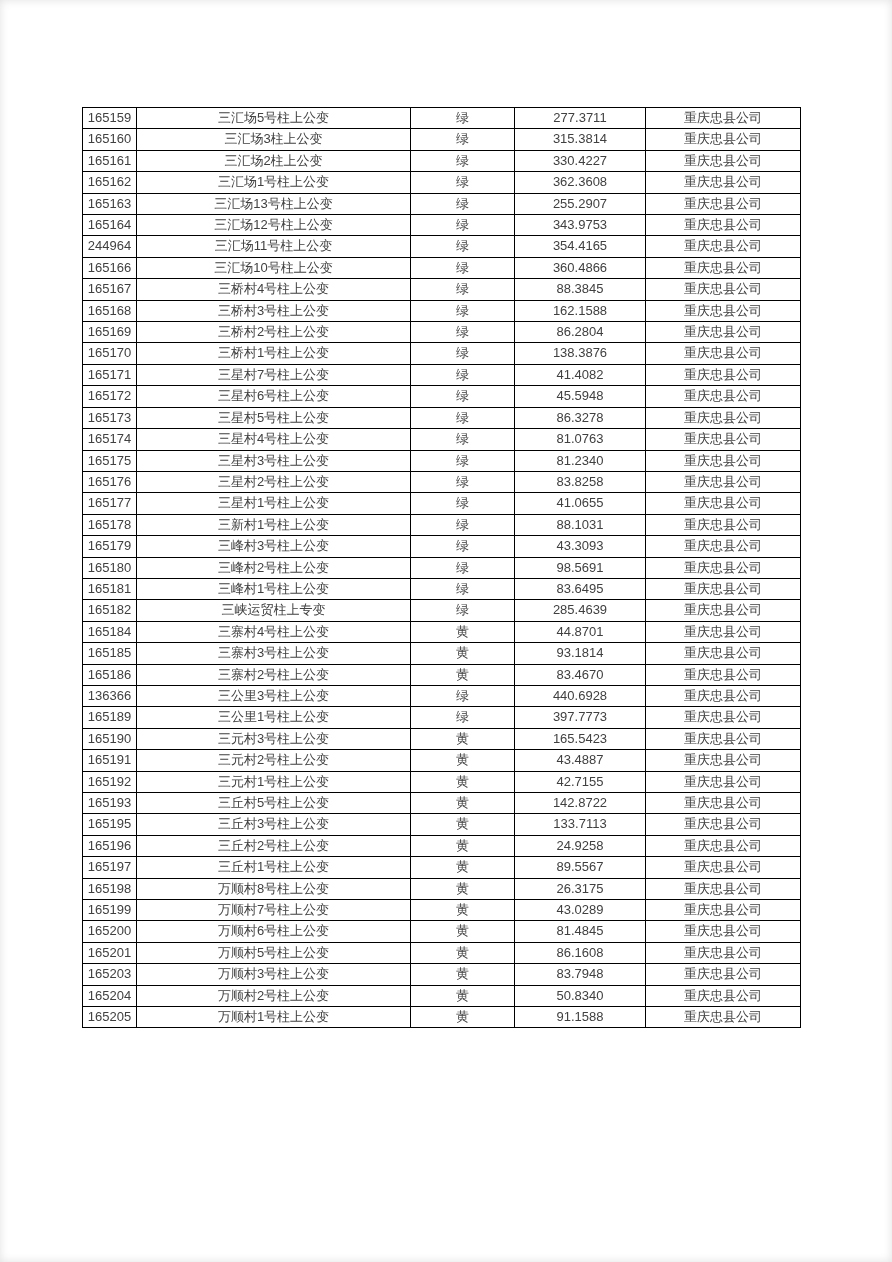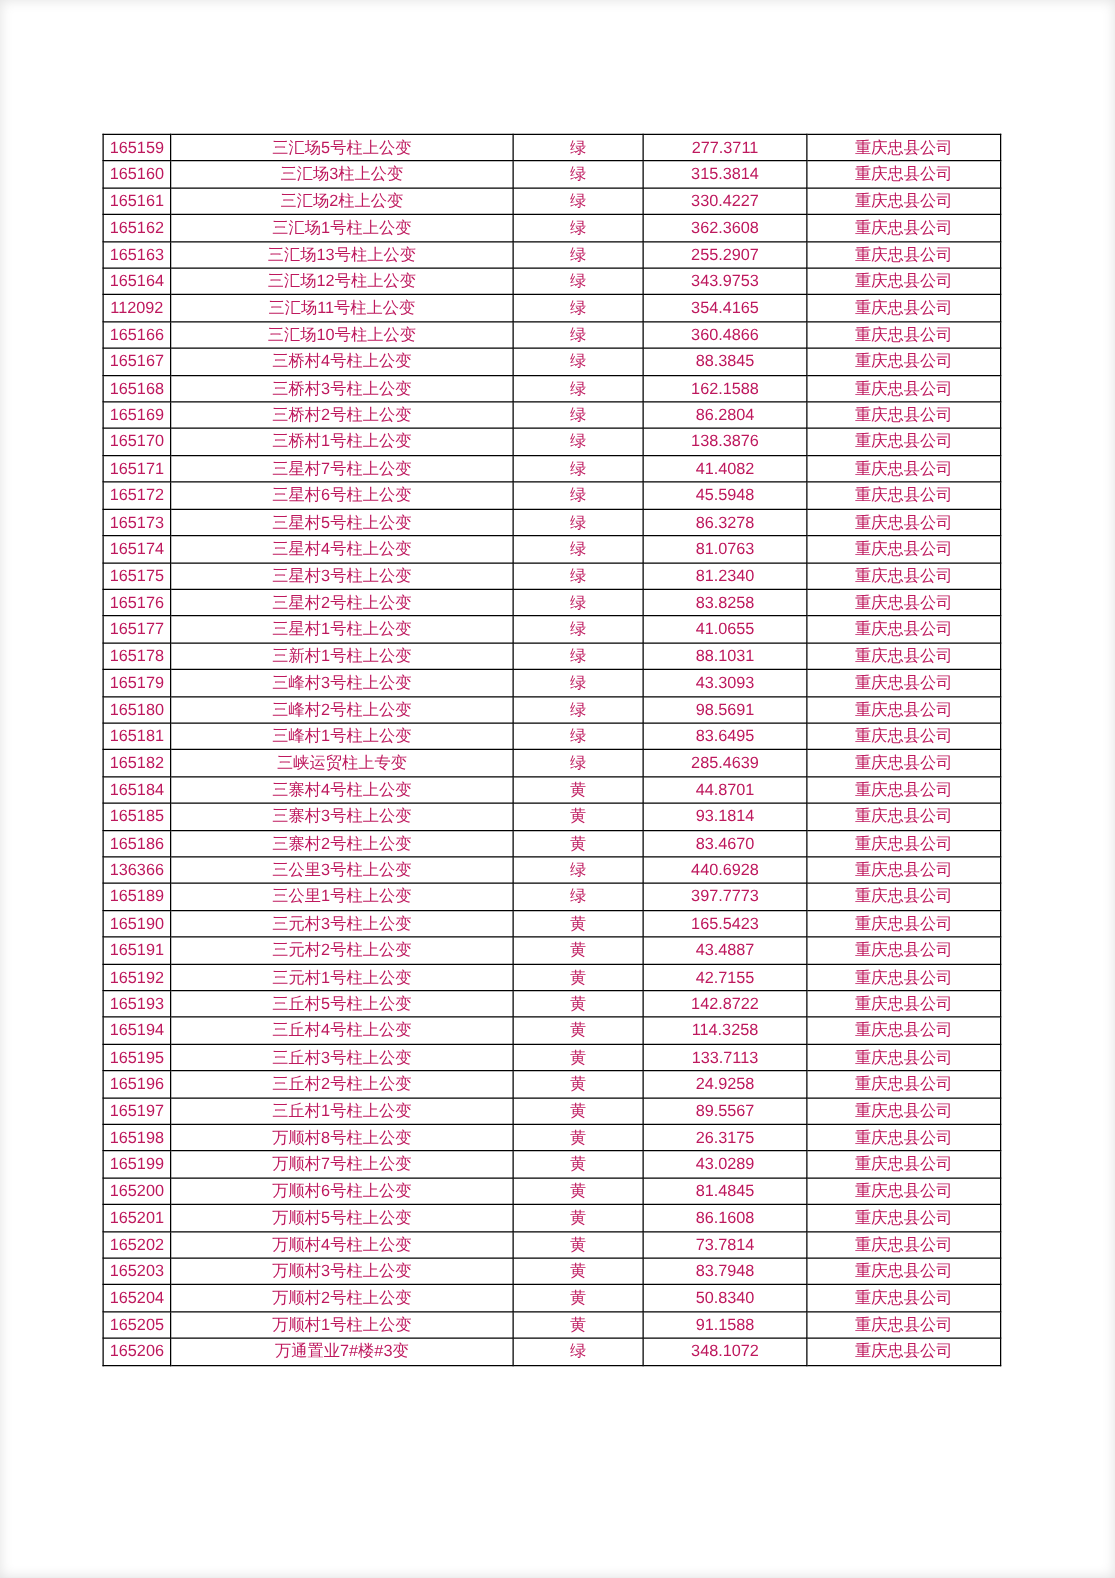--- a/index.html
+++ b/index.html
@@ -23,21 +23,21 @@
     box-shadow: inset 0 0 10px rgba(0,0,0,0.12);
   }
   table.data {
     position: absolute;
     left: 82px;
     top: 107px;
     width: 718px;
     border-collapse: collapse;
     table-layout: fixed;
     font-size: 13px;
-    color: #be185d;
+    color: #404040;
   }
   table.data td {
     border: 1px solid #000000;
     height: 20.4px;
     line-height: 20.4px;
     text-align: center;
     vertical-align: middle;
     padding: 0 2px;
     overflow: hidden;
     white-space: nowrap;
@@ -103,21 +103,21 @@
 
   <tr>
     <td>165164</td>
     <td>三汇场12号柱上公变</td>
     <td>绿</td>
     <td>343.9753</td>
     <td>重庆忠县公司</td>
   </tr>
 
   <tr>
-    <td>112092</td>
+    <td>244964</td>
     <td>三汇场11号柱上公变</td>
     <td>绿</td>
     <td>354.4165</td>
     <td>重庆忠县公司</td>
   </tr>
 
   <tr>
     <td>165166</td>
     <td>三汇场10号柱上公变</td>
     <td>绿</td>
@@ -320,27 +320,20 @@
   </tr>
 
   <tr>
     <td>165193</td>
     <td>三丘村5号柱上公变</td>
     <td>黄</td>
     <td>142.8722</td>
     <td>重庆忠县公司</td>
   </tr>
 
-  <tr>
-    <td>165194</td>
-    <td>三丘村4号柱上公变</td>
-    <td>黄</td>
-    <td>114.3258</td>
-    <td>重庆忠县公司</td>
-  </tr>
 
   <tr>
     <td>165195</td>
     <td>三丘村3号柱上公变</td>
     <td>黄</td>
     <td>133.7113</td>
     <td>重庆忠县公司</td>
   </tr>
 
   <tr>
@@ -384,27 +377,20 @@
   </tr>
 
   <tr>
     <td>165201</td>
     <td>万顺村5号柱上公变</td>
     <td>黄</td>
     <td>86.1608</td>
     <td>重庆忠县公司</td>
   </tr>
 
-  <tr>
-    <td>165202</td>
-    <td>万顺村4号柱上公变</td>
-    <td>黄</td>
-    <td>73.7814</td>
-    <td>重庆忠县公司</td>
-  </tr>
 
   <tr>
     <td>165203</td>
     <td>万顺村3号柱上公变</td>
     <td>黄</td>
     <td>83.7948</td>
     <td>重庆忠县公司</td>
   </tr>
 
   <tr>
@@ -416,22 +402,15 @@
   </tr>
 
   <tr>
     <td>165205</td>
     <td>万顺村1号柱上公变</td>
     <td>黄</td>
     <td>91.1588</td>
     <td>重庆忠县公司</td>
   </tr>
 
-  <tr>
-    <td>165206</td>
-    <td>万通置业7#楼#3变</td>
-    <td>绿</td>
-    <td>348.1072</td>
-    <td>重庆忠县公司</td>
-  </tr>
 </tbody>
   </table>
 </div>
 
 </body></html>

